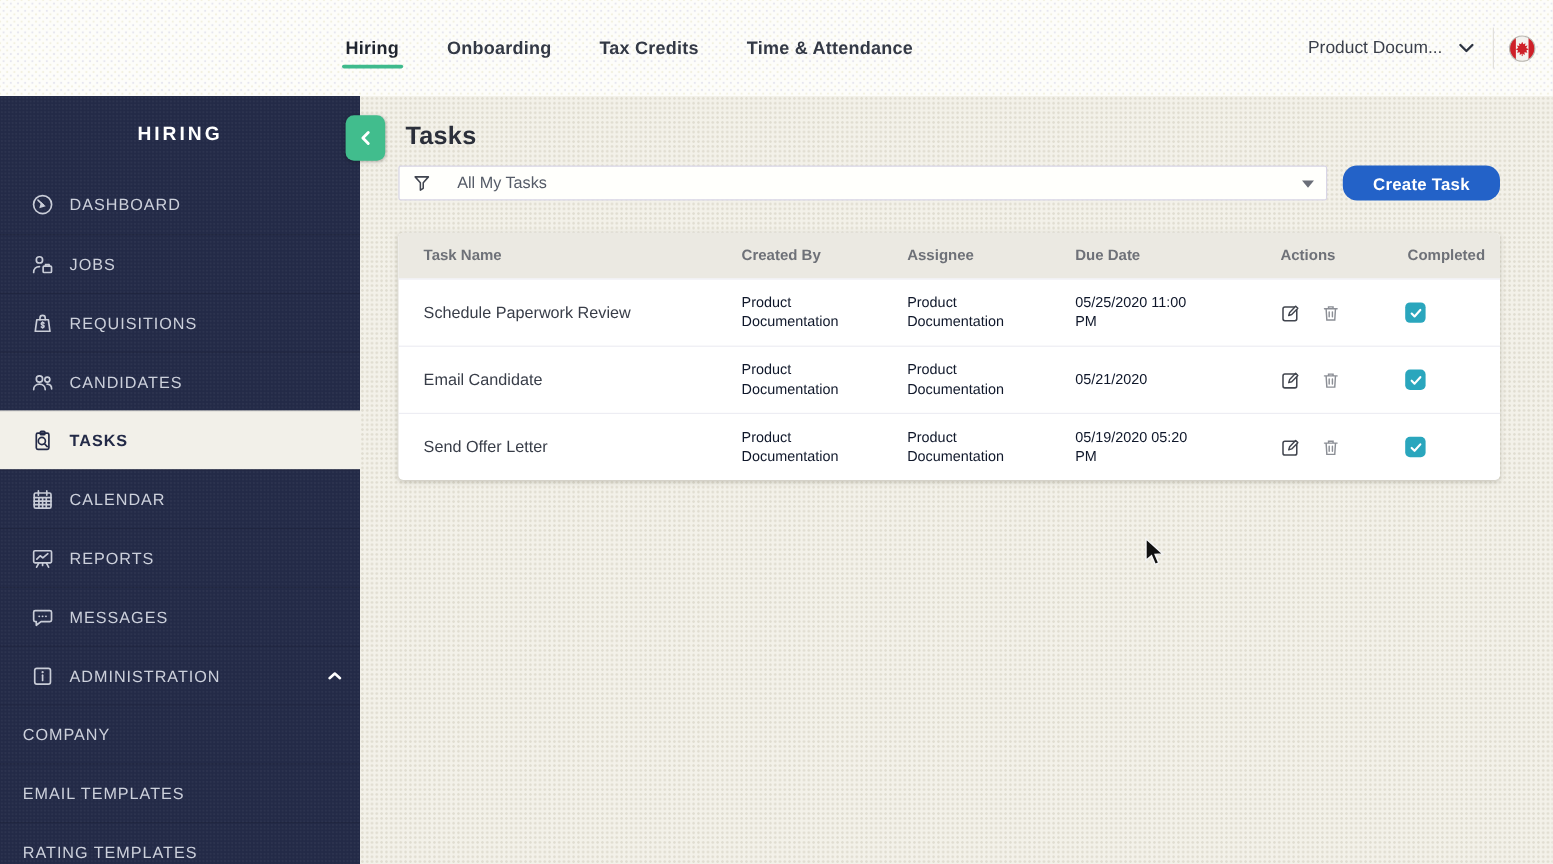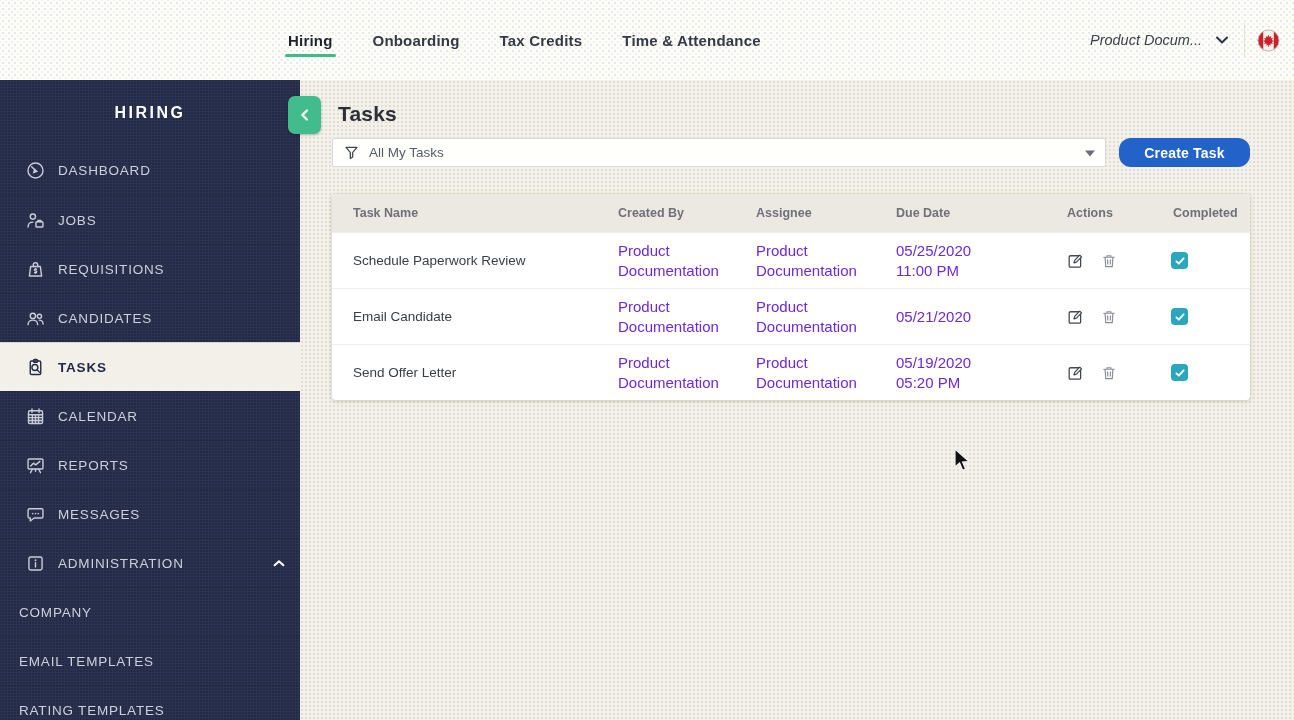--- a/index.html
+++ b/index.html
@@ -28,21 +28,21 @@
     display:flex; align-items:center;
   }
   .tabs { display:flex; gap:38px; margin-left:287px; align-items:center; }
   .tab { position:relative; font-size:15px; font-weight:600; color:#333945; letter-spacing:.2px; cursor:pointer; padding:4px 1px; }
   .tab.active { font-weight:700; color:#1f242e; }
   .tab.active .underline {
     position:absolute; left:-2px; right:-2px; bottom:-4px; height:3px;
     background:#3eba8d; border-radius:2px;
   }
   .account { position:absolute; right:14px; top:0; height:80px; display:flex; align-items:center; }
-  .acct-name { font-size:14.5px; color:#3a3f4a; font-weight:500;font-style:italic; }
+  .acct-name { font-size:14.5px; color:#3a3f4a; font-weight:500; }
   .acct-chevron { margin-left:12px; display:flex; align-items:center; cursor:pointer; }
   .acct-divider { width:1px; height:34px; background:#e2e0da; margin:0 12px 0 14px; }
   .flag { width:23px; height:23px; display:block; cursor:pointer; }
 
   
   .sidebar {
     position:absolute; left:0; top:80px; width:300px; height:640px; z-index:2;
     background-color:#232a47;
     background-image:radial-gradient(rgba(255,255,255,.045) 1px, transparent 1.2px);
     background-size:3px 3px;
@@ -76,42 +76,42 @@
   .main {
     position:absolute; left:300px; top:80px; width:994px; height:640px;
     padding:22px 44px 0 32px; z-index:1;
   }
   .page-title { font-size:21px; font-weight:700; color:#2b2f3a; margin-left:6px; letter-spacing:.2px; }
   .filter-row { display:flex; margin-top:12px; align-items:stretch; }
   .filter-select {
     flex:1; height:29px; background:#fffffc; border:1px solid #d8d5e6; border-radius:2px;
     display:flex; align-items:center; padding:0 10px; cursor:pointer;
   }
-  .filter-select .label { font-size:13.5px; color:#565c68; margin-left:9px; }
+  .filter-select .label { font-size:13.5px; color:#565c68; margin-left:21px; }
   .filter-caret { margin-left:auto; display:flex; align-items:center; }
   .create-btn {
     width:131px; height:29px; margin-left:13px;
     background:#2362c8; color:#ffffff; border:none; border-radius:12px;
     font-size:14px; font-weight:700; font-family:"Liberation Sans",sans-serif;
     cursor:pointer; letter-spacing:.2px;
   }
 
   
   .card {
     margin-top:27px; width:918px; background:#ffffff; border-radius:4px;
     box-shadow:0 1px 4px rgba(80,75,60,.25); overflow:hidden;
   }
   .trow { display:grid; grid-template-columns:265px 138px 140px 155px 85px 114px; padding-left:21px; align-items:center; }
   .thead { height:38px; background:#ebe9e2; }
   .thead .hcell { font-size:12.5px; color:#6e7178; font-weight:700; }
   .hcell.c-actions { padding-left:16px; }
   .hcell.c-completed { padding-left:37px; }
   .body-row { height:56px; border-top:1px solid #ededf3; }
   .body-row:first-of-type { border-top:none; }
-  .cell { font-size:15px; color:#6d28d9; line-height:1.32; padding-right:18px; }
+  .cell { font-size:12px; color:#0f172a; line-height:1.32; padding-right:18px; }
   .cell.name { font-weight:400; color:#383d48; font-size:13.5px; }
   .cell.due { max-width:120px; }
   .cell.actions { display:flex; align-items:center; gap:15px; padding-left:15px; }
   .icon-btn { background:none; border:none; padding:0; cursor:pointer; display:flex; }
   .cell.completed { padding-left:35px; }
   .checkbox {
     width:17px; height:17px; border-radius:4px; background:#2aa6bd;
     display:flex; align-items:center; justify-content:center; cursor:pointer;
   }
 

